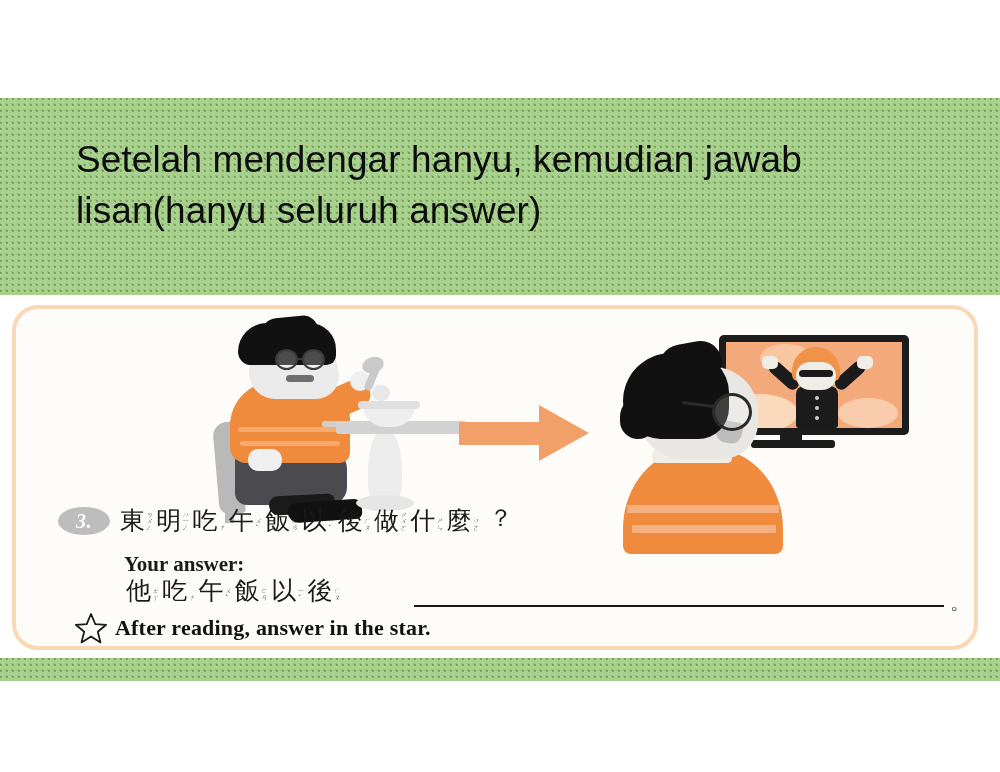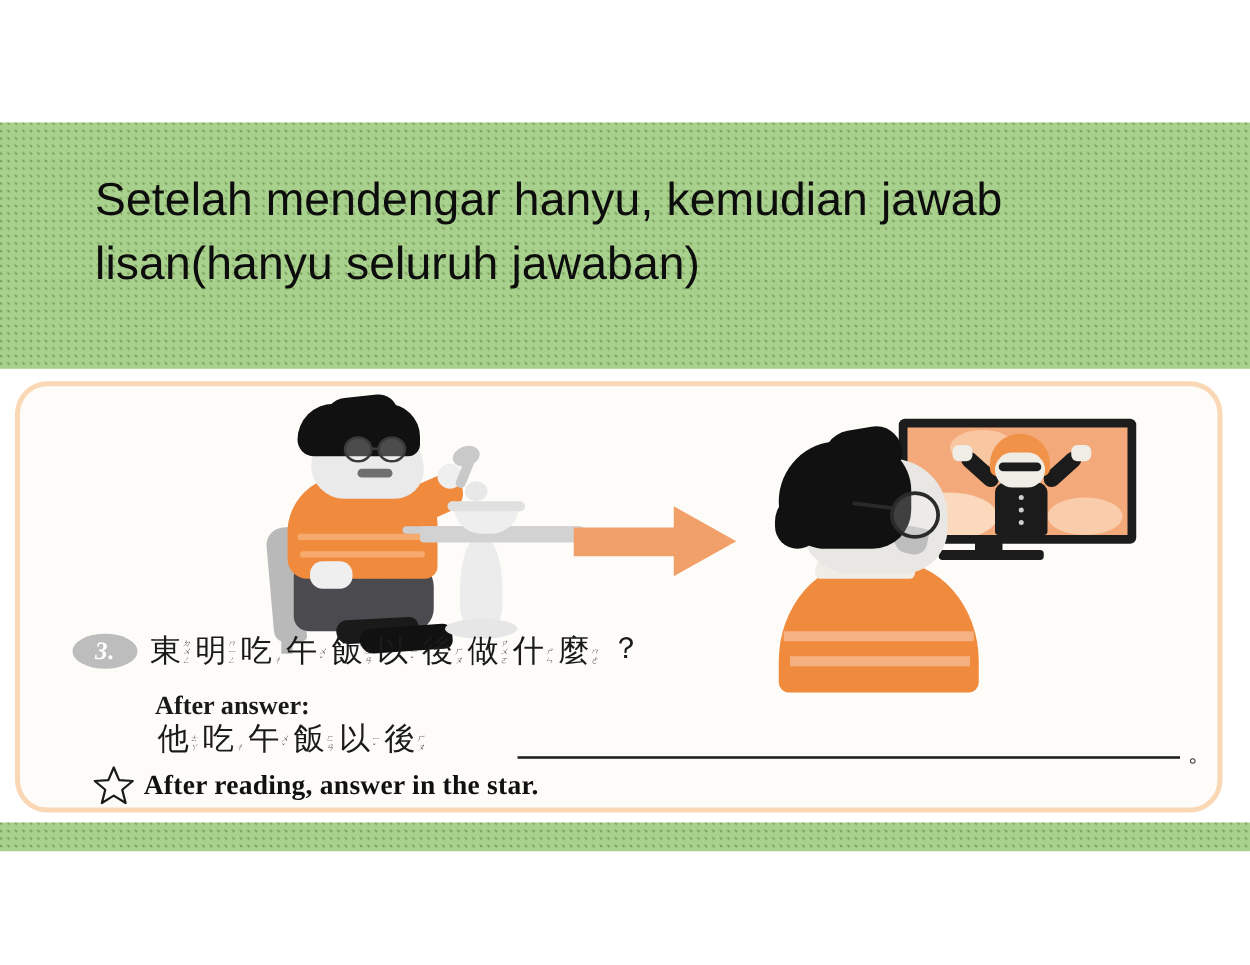--- a/index.html
+++ b/index.html
@@ -628,21 +628,21 @@
     letter-spacing: 0.2px;
   }
 </style>
 </head>
 <body>
 
 <div id="slide">
 
   <div class="title-band">
     <div class="title-text">Setelah mendengar hanyu, kemudian jawab
-lisan(hanyu seluruh jawaban)</div>
+lisan(hanyu seluruh answer)</div>
   </div>
 
   <div class="worksheet">
 
     <div class="scene">
 
       <div>
         <div class="chair-back"></div>
         <div class="chair-leg-a"></div>
         <div class="chair-leg-b"></div>
@@ -794,21 +794,21 @@
       <span class="ru">
         <span class="han">麼</span>
         <span class="zy">
             <i>ㄇ</i>
             <i>ㄜ</i>
           </span>
       </span>
       <span class="q-mark">？</span>
     </div>
 
-    <div class="your-answer">After answer:</div>
+    <div class="your-answer">Your answer:</div>
 
     <div class="a-line">
       <span class="ru">
         <span class="han">他</span>
         <span class="zy">
             <i>ㄊ</i>
             <i>ㄚ</i>
           </span>
       </span>
       <span class="ru">

